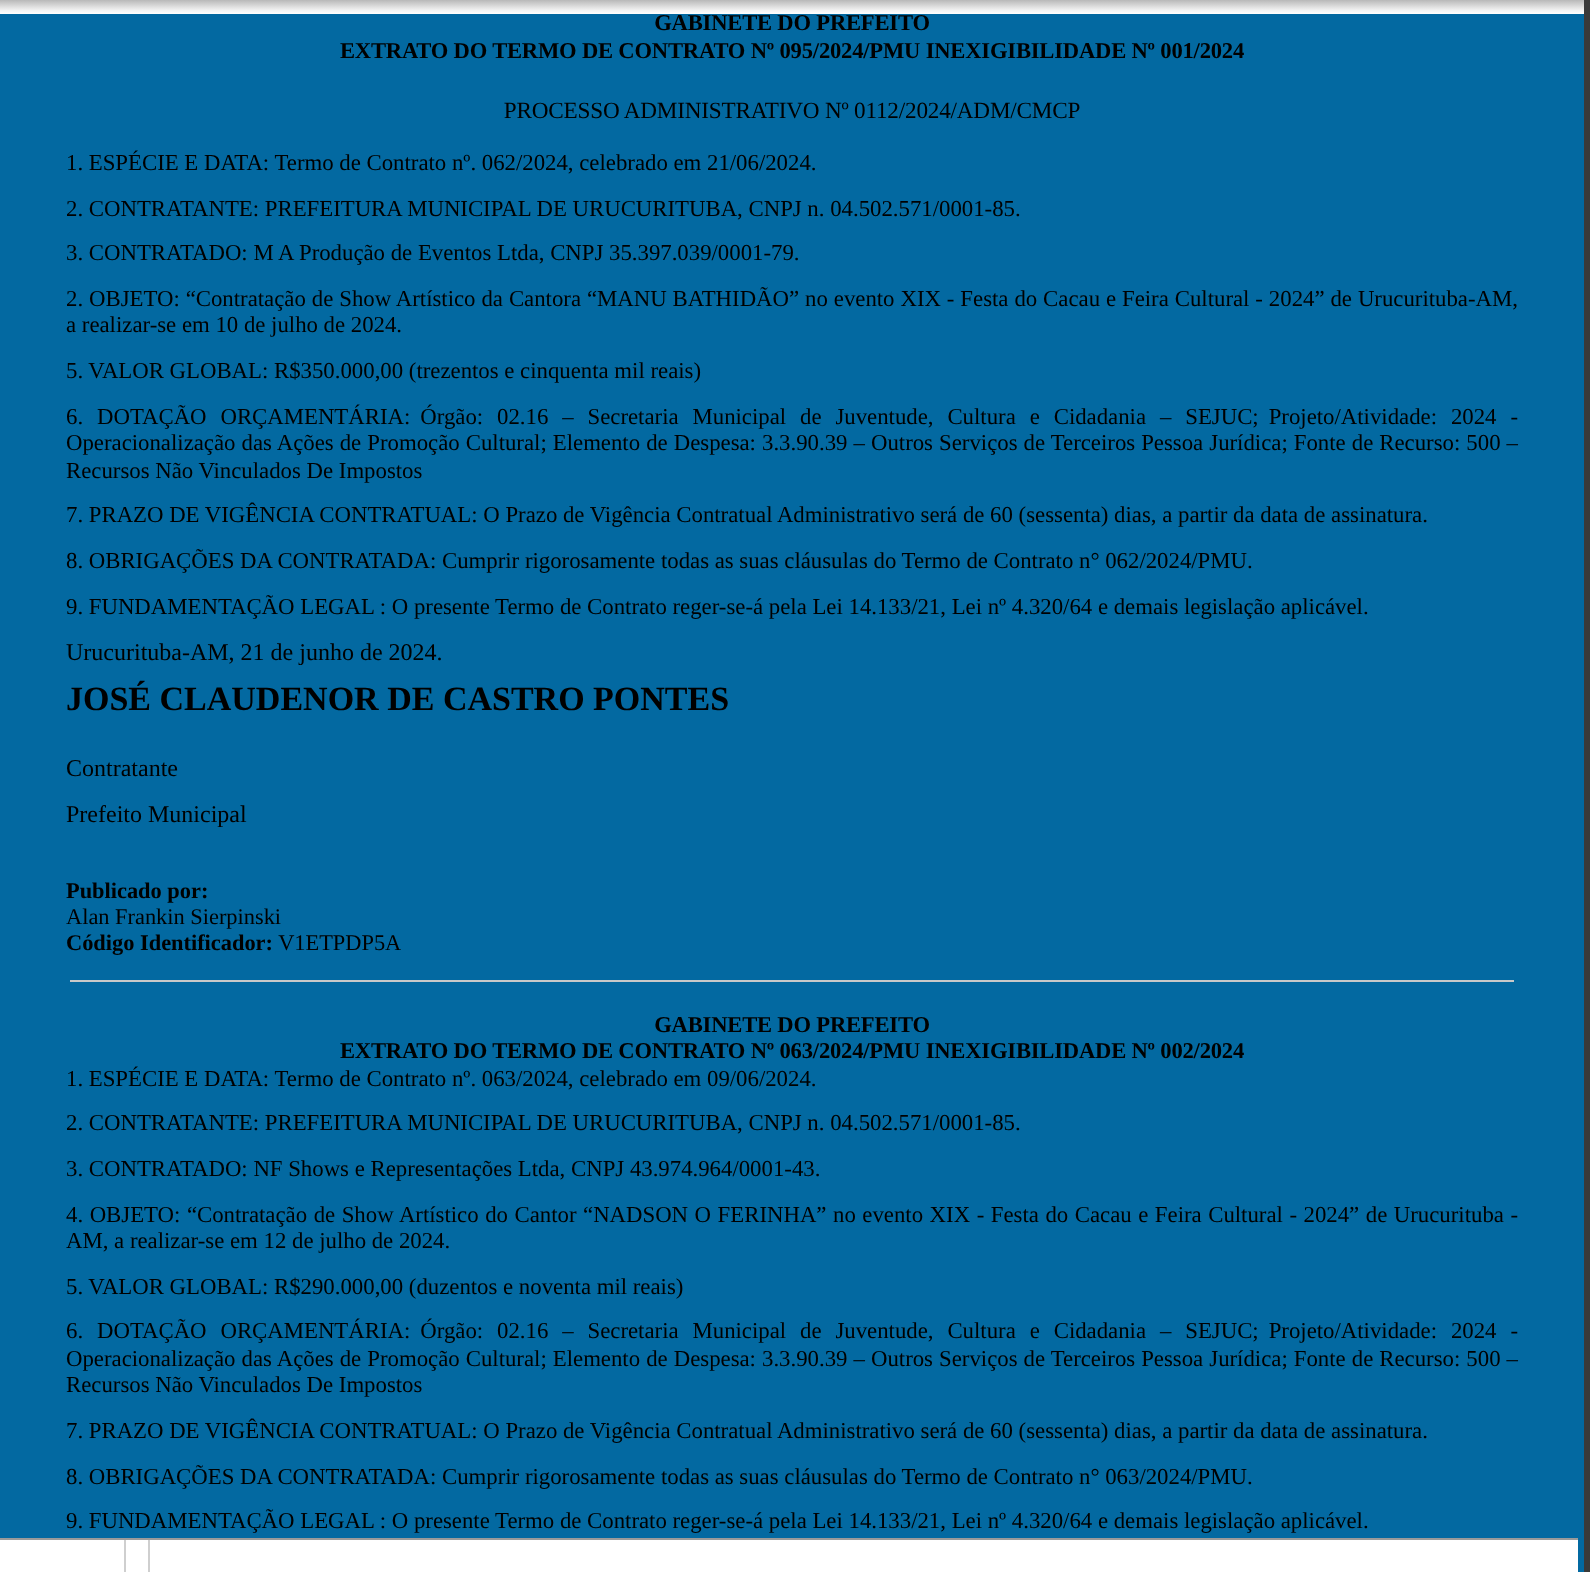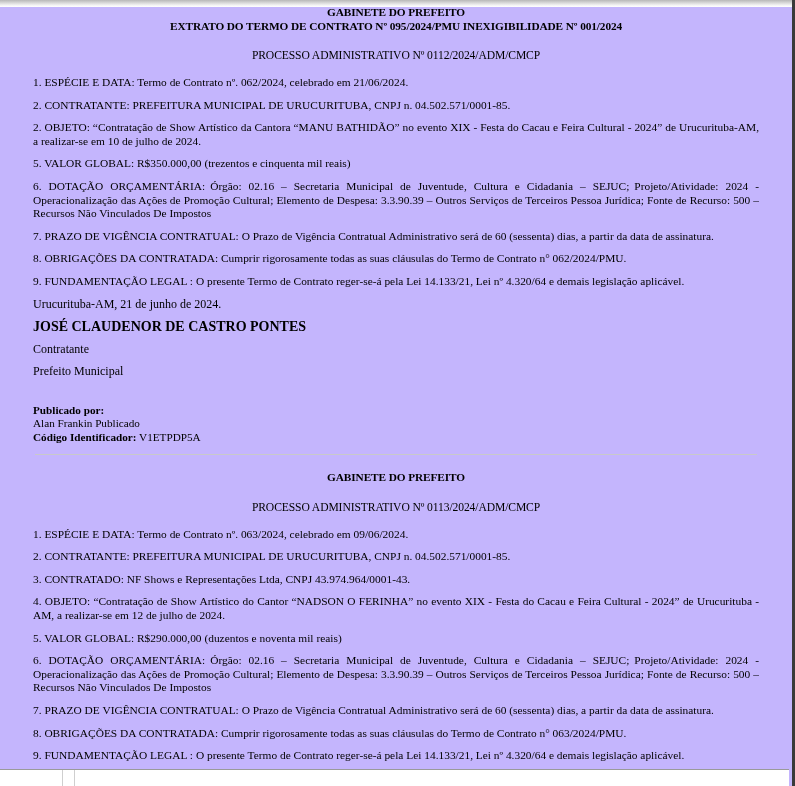--- a/index.html
+++ b/index.html
@@ -8,21 +8,21 @@
     background: #ffffff;
   }
   body {
     font-family: "Liberation Serif", "DejaVu Serif", serif;
     color: #000000;
   }
   .page {
     position: relative;
     width: 795px;
     height: 786px;
-    background: #c4b5fd;
+    background: #0369a1;
     box-sizing: border-box;
     border-right: 3px solid #3a3a3a;
     overflow: hidden;
   }
   .top-shade {
     position: absolute;
     top: 0; left: 0; right: 0;
     height: 7px;
     background: linear-gradient(to bottom, #b8b8b8 0%, #d8d8d8 40%, #f4f4f4 75%, #ffffff 100%);
     pointer-events: none;
@@ -63,24 +63,24 @@
   }
   .clause b {
     font-weight: normal;
   }
   .plain {
     font-size: 12px;
     line-height: 13.6px;
     margin-bottom: 9px;
   }
   .sig-name {
-    font-size: 14px;
+    font-size: 17px;
     line-height: 13.6px;
     font-weight: bold;
-    margin-bottom: 9px;
+    margin-bottom: 22px;
   }
   .pub-box {
     text-align: left;
     margin-top: 25px;
     font-size: 11.2px;
     line-height: 13.4px;
   }
   .pub-box .lbl {
     font-weight: bold;
   }
@@ -130,20 +130,23 @@
       <div class="center proc-line">PROCESSO ADMINISTRATIVO Nº 0112/2024/ADM/CMCP</div>
 
       <div class="clause">
         <b>1. ESPÉCIE E DATA:</b><span> Termo de Contrato nº. 062/2024, celebrado em 21/06/2024.</span>
       </div>
 
       <div class="clause">
         <b>2. CONTRATANTE</b><span>: PREFEITURA MUNICIPAL DE URUCURITUBA, CNPJ n. 04.502.571/0001-85.</span>
       </div>
 
+      <div class="clause">
+        <b>3. CONTRATADO: M A Produção de Eventos Ltda,</b><span> CNPJ 35.397.039/0001-79.</span>
+      </div>
 
       <div class="clause">
         <b>2.  OBJETO</b><span>: “Contratação de Show Artístico da Cantora “MANU BATHIDÃO” no evento XIX - Festa do Cacau e Feira Cultural - 2024” de Urucurituba-AM, a realizar-se em 10 de julho de 2024.</span>
       </div>
 
       <div class="clause">
         <b>5. VALOR GLOBAL:</b><span> R$350.000,00 (trezentos e cinquenta mil reais)</span>
       </div>
 
       <div class="clause">
@@ -162,30 +165,30 @@
         <b>9. FUNDAMENTAÇÃO LEGAL</b><span> : O presente Termo de Contrato reger-se-á pela Lei 14.133/21, Lei nº 4.320/64 e demais legislação aplicável.</span>
       </div>
 
       <div class="plain">Urucurituba-AM, 21 de junho de 2024.</div>
       <div class="sig-name">JOSÉ CLAUDENOR DE CASTRO PONTES</div>
       <div class="plain">Contratante</div>
       <div class="plain">Prefeito Municipal</div>
 
       <div class="pub-box">
         <div class="lbl">Publicado por:</div>
-        <div>Alan Frankin Publicado</div>
+        <div>Alan Frankin Sierpinski</div>
         <div><span class="lbl">Código Identificador:</span> <span>V1ETPDP5A</span></div>
       </div>
 
       <div class="sep"></div>
     </div>
 
     <div class="doc-block second">
       <div class="center hdr-line">GABINETE DO PREFEITO</div>
-      <div class="center proc-line">PROCESSO ADMINISTRATIVO Nº 0113/2024/ADM/CMCP</div>
+      <div class="center hdr-line">EXTRATO DO TERMO DE CONTRATO Nº 063/2024/PMU INEXIGIBILIDADE Nº 002/2024</div>
 
       <div class="clause">
         <b>1. ESPÉCIE E DATA:</b><span> Termo de Contrato nº. 063/2024, celebrado em 09/06/2024.</span>
       </div>
 
       <div class="clause">
         <b>2. CONTRATANTE</b><span>: PREFEITURA MUNICIPAL DE URUCURITUBA, CNPJ n. 04.502.571/0001-85.</span>
       </div>
 
       <div class="clause">

